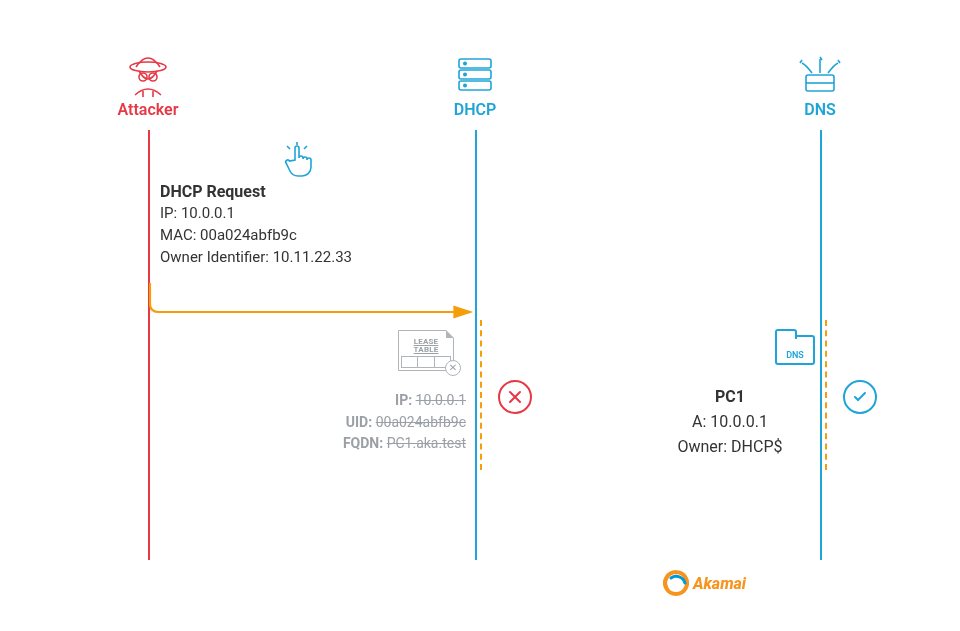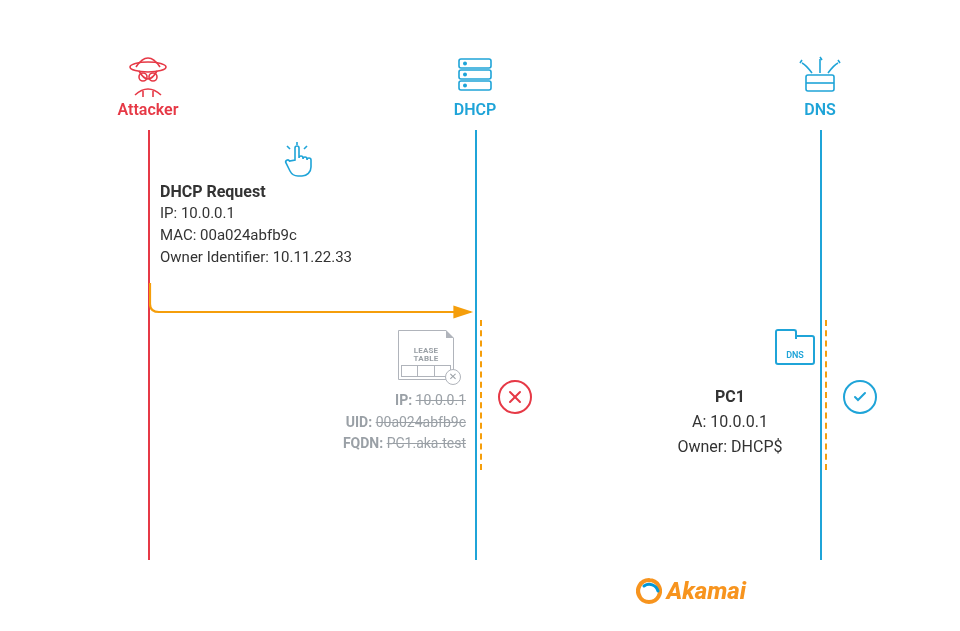--- a/index.html
+++ b/index.html
@@ -121,23 +121,24 @@
     left: 398px;
     top: 330px;
     color: #9aa0a6;
     font-size: 10px;
     line-height: 1;
   }
   .lease-tile {
     width: 50px;
     border: 1px solid #b0b4bb;
     border-top-right-radius: 6px;
-    padding: 16px 2px 2px 2px;
+    padding: 7px 2px 2px 2px;
     position: relative;
     background: #fff;
+    text-decoration: underline;
   }
   .lease-tile .fold {
     position:absolute; top:-1px; right:-1px;
     width:0; height:0;
     border-top: 8px solid #fff;
     border-left: 8px solid #b0b4bb;
   }
   .lease-tile .caption {
     font-size: 8px;
     font-weight: 700;
@@ -227,28 +228,28 @@
     line-height: 1.55;
     color: #333;
   }
   .dns-note .title { font-weight: 700; }
   .dns-note .owner { font-weight: 400; }
 
   
   .brand {
     position: absolute;
     right: 30px;
-    bottom: 26px;
+    bottom: 35px;
     display:flex;
     align-items:center;
     gap: 4px;
     color: #f7941e;
     font-weight: 600;
     font-style: italic;
-    font-size: 24px;
+    font-size: 16px;
   }
   .brand .a-bold { font-weight: 800; font-style: italic; }
   .brand svg { display:block; }
 
 </style>
 </head>
 <body>
 
 <div class="stage">
 

